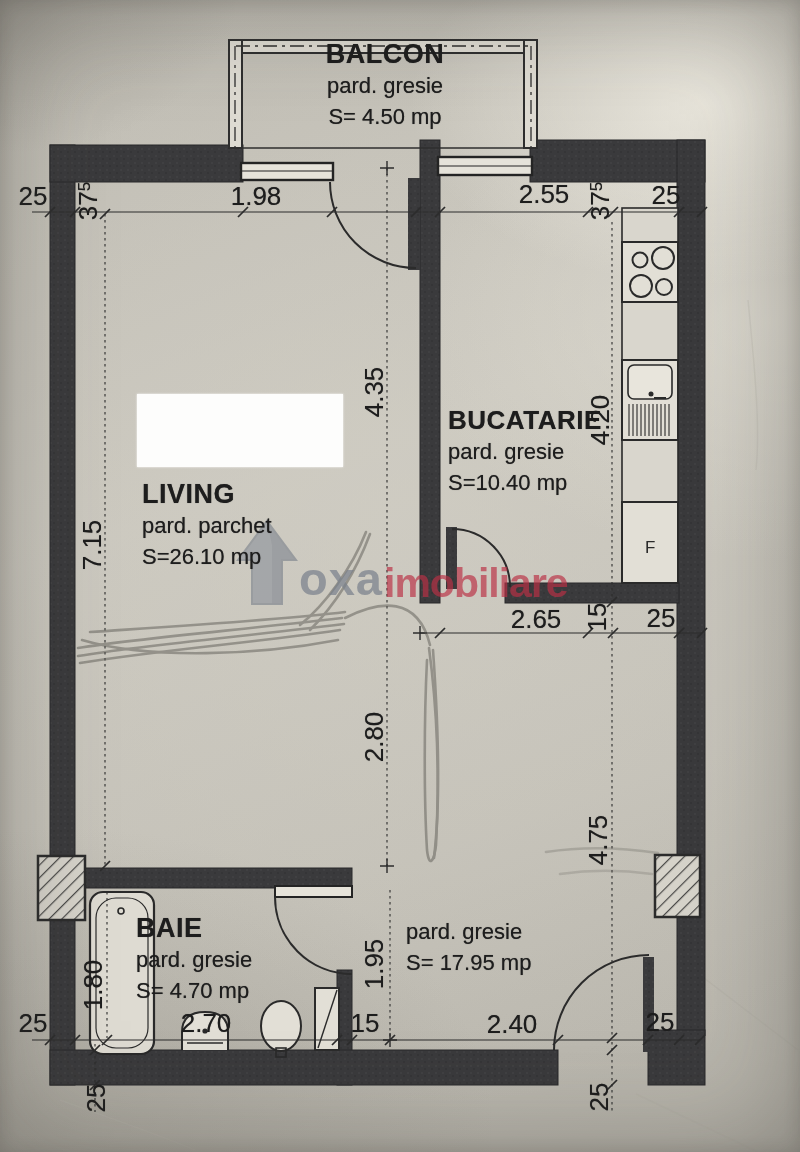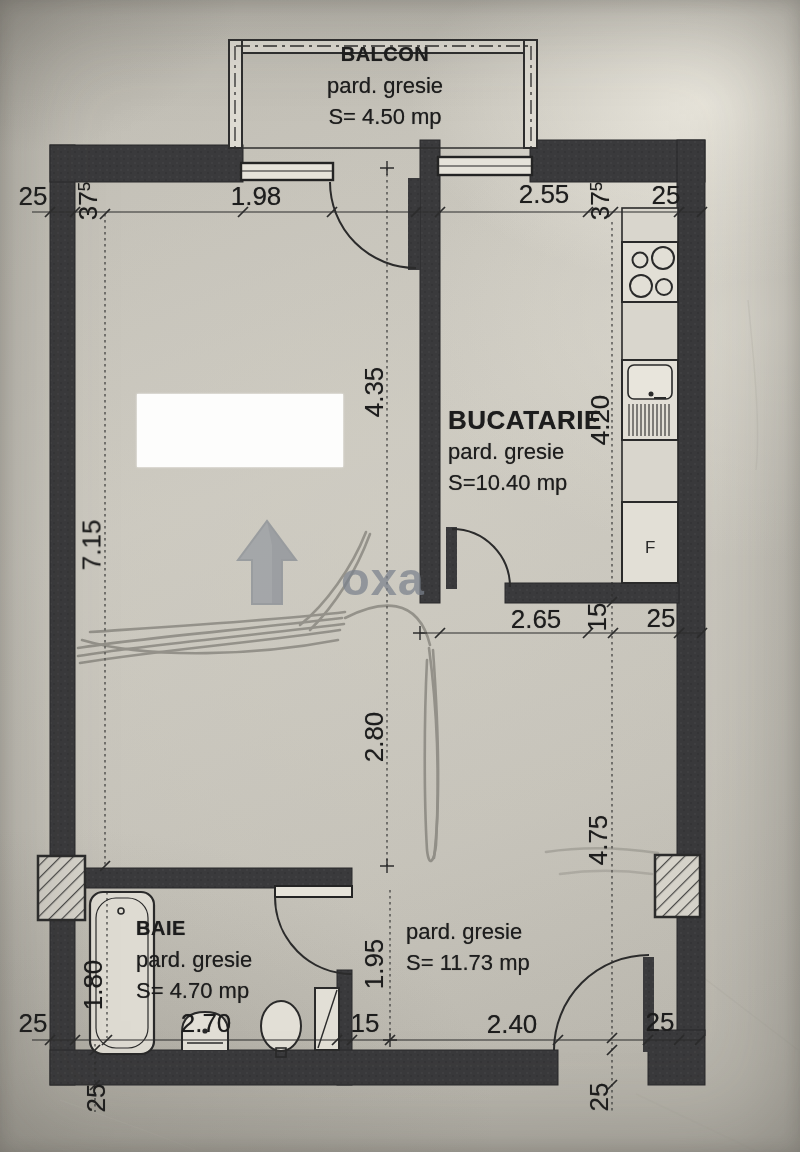--- a/index.html
+++ b/index.html
@@ -15,32 +15,32 @@
       radial-gradient(ellipse 900px 760px at 50% 45%, rgba(211,208,198,.55), transparent 78%),
       linear-gradient(160deg, #bdbab1, #c9c6bd 40%, #c2bfb6 70%, #b4b1a8);
   }
   .photo::after{
     content:""; position:absolute; inset:0; pointer-events:none;
     box-shadow: inset 0 0 110px rgba(58,56,50,.38), inset 0 0 18px rgba(58,56,50,.22);
   }
   svg{position:absolute; left:0; top:0;}
   .lbl{position:absolute; color:#1d1d1d; white-space:nowrap;
        text-shadow:0 0 .7px rgba(25,25,25,.65);}
-  .room .rname{font-size:20px; font-weight:bold; letter-spacing:.5px; line-height:32px;}
+  .room .rname{font-size:27px; font-weight:bold; letter-spacing:.5px; line-height:32px;}
   .room .rsub{font-size:22px; line-height:31px;}
   .balcon-block{text-align:center;}
   .dim{font-size:26px; transform:translate(-50%,-50%);}
   .dimv{font-size:26px; transform:translate(-50%,-50%) rotate(-90deg);}
   .dim, .dimv{position:absolute; color:#1d1d1d; white-space:nowrap;
        text-shadow:0 0 .7px rgba(25,25,25,.6);}
   .sup{font-size:17px; position:relative; top:-7px;}
   .redaction{position:absolute; left:137px; top:394px; width:206px; height:73px;
        background:#fdfdfc; box-shadow:0 0 2px rgba(255,255,255,.9);}
   .wm-gray{position:absolute; left:299px; top:551px; font-size:47px; font-weight:bold;
-       letter-spacing:1px; color:rgba(122,129,140,.72);margin-left:42px;}
+       letter-spacing:1px; color:rgba(122,129,140,.72);}
   .wm-red{position:absolute; left:384px; top:560px; font-size:41px; font-weight:bold;
        letter-spacing:-1px; color:rgba(186,48,70,.68);}
 </style>
 </head>
 <body>
 
 <div class="photo">
 
 <svg width="800" height="1152" viewBox="0 0 800 1152">
   <defs>
@@ -259,36 +259,41 @@
 </svg>
 
 <div class="redaction"></div>
 
 <div class="lbl room balcon-block" style="left:250px; top:38px; width:270px;">
   <div class="rname">BALCON</div>
   <div class="rsub">pard. gresie</div>
   <div class="rsub">S= 4.50  mp</div>
 </div>
 
+<div class="lbl room" style="left:142px; top:478px;">
+  <div class="rname">LIVING</div>
+  <div class="rsub">pard. parchet</div>
+  <div class="rsub">S=26.10  mp</div>
+</div>
 
 <div class="lbl room" style="left:448px; top:404px;">
   <div class="rname" style="font-size:26px;">BUCATARIE</div>
   <div class="rsub">pard. gresie</div>
   <div class="rsub">S=10.40 mp</div>
 </div>
 
 <div class="lbl room" style="left:136px; top:912px;">
   <div class="rname">BAIE</div>
   <div class="rsub">pard. gresie</div>
   <div class="rsub">S= 4.70 mp</div>
 </div>
 
 <div class="lbl room" style="left:406px; top:916px;">
   <div class="rsub">pard. gresie</div>
-  <div class="rsub">S= 11.73 mp</div>
+  <div class="rsub">S= 17.95 mp</div>
 </div>
 
 <div class="dim" style="left:33px; top:196px;">25</div>
 <div class="dimv" style="left:88px; top:201px;"><span>37</span><span class="sup">5</span></div>
 <div class="dim" style="left:256px; top:196px;">1.98</div>
 <div class="dim" style="left:544px; top:194px;">2.55</div>
 <div class="dimv" style="left:600px; top:201px;"><span>37</span><span class="sup">5</span></div>
 <div class="dim" style="left:666px; top:195px;">25</div>
 <div class="dimv" style="left:374px; top:392px;">4.35</div>
 <div class="dimv" style="left:600px; top:420px;">4.20</div>
@@ -302,14 +307,15 @@
 <div class="dim" style="left:206px; top:1023px;">2.70</div>
 <div class="dimv" style="left:374px; top:964px;">1.95</div>
 <div class="dim" style="left:365px; top:1023px;">15</div>
 <div class="dim" style="left:512px; top:1024px;">2.40</div>
 <div class="dim" style="left:660px; top:1022px;">25</div>
 <div class="dim" style="left:33px; top:1023px;">25</div>
 <div class="dimv" style="left:96px; top:1098px;">25</div>
 <div class="dimv" style="left:599px; top:1097px;">25</div>
 
 <div class="wm-gray">oxa</div>
+<div class="wm-red">imobiliare</div>
 
 </div>
 
 </body></html>

